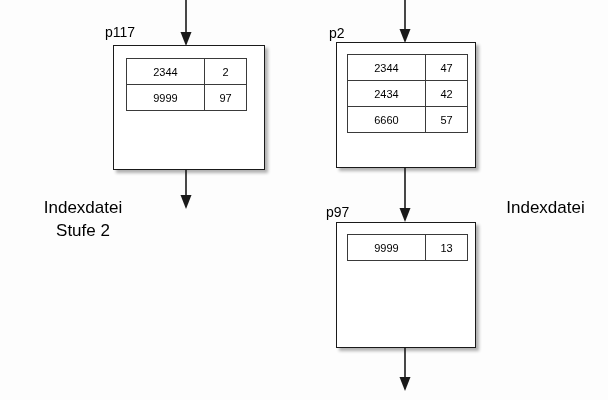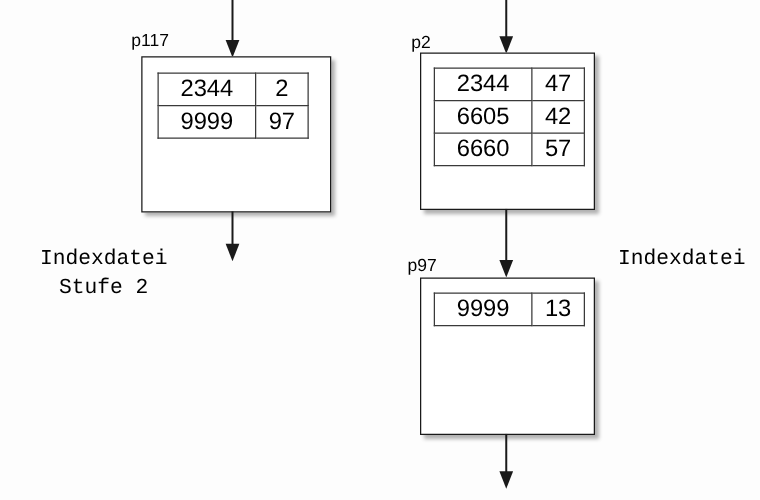--- a/index.html
+++ b/index.html
@@ -46,21 +46,21 @@
   .entry-table {
     position: absolute;
     border-collapse: collapse;
     background: #ffffff;
     box-sizing: border-box;
     border: 1.2px solid #3a3a3a;
   }
   .entry-table td {
     border: 1.2px solid #3a3a3a;
     font-family: "Liberation Sans", sans-serif;
-    font-size: 19px;
+    font-size: 11px;
     color: #000000;
     text-align: center;
     vertical-align: middle;
     padding: 0;
     height: 26px;
     box-sizing: border-box;
   }
   .entry-table td.col-key  { width: 78px; }
   .entry-table td.col-ptr  { width: 42px; }
 
@@ -73,21 +73,21 @@
   
   .caption {
     position: absolute;
     font-family: "Liberation Sans", sans-serif;
     font-size: 17px;
     color: #000000;
     text-align: center;
     line-height: 1.35;
     white-space: nowrap;
   }
-  .caption .line { display: block; font-family: Liberation Mono, monospace; }
+  .caption .line { display: block; }
 </style>
 </head>
 <body>
 
 <div id="stage">
 
   <svg class="arrow" style="left:170px; top:0px;" width="32" height="48" viewBox="0 0 32 48">
     <line x1="16" y1="0" x2="16" y2="36" stroke="#1a1a1a" stroke-width="1.6"></line>
     <polygon points="16,46 10.5,32 21.5,32" fill="#1a1a1a"></polygon>
   </svg>
@@ -123,21 +123,21 @@
 
   <div class="node-box" style="left:336px; top:42px; width:140px; height:126px;"></div>
 
   <table class="entry-table" style="left:347px; top:54px;">
     <tbody>
       <tr>
         <td class="col-key">2344</td>
         <td class="col-ptr">47</td>
       </tr>
       <tr>
-        <td class="col-key">6605</td>
+        <td class="col-key">2434</td>
         <td class="col-ptr">42</td>
       </tr>
       <tr>
         <td class="col-key">6660</td>
         <td class="col-ptr">57</td>
       </tr>
     </tbody>
   </table>
 
   <svg class="arrow" style="left:389px; top:167px;" width="32" height="56" viewBox="0 0 32 56">

